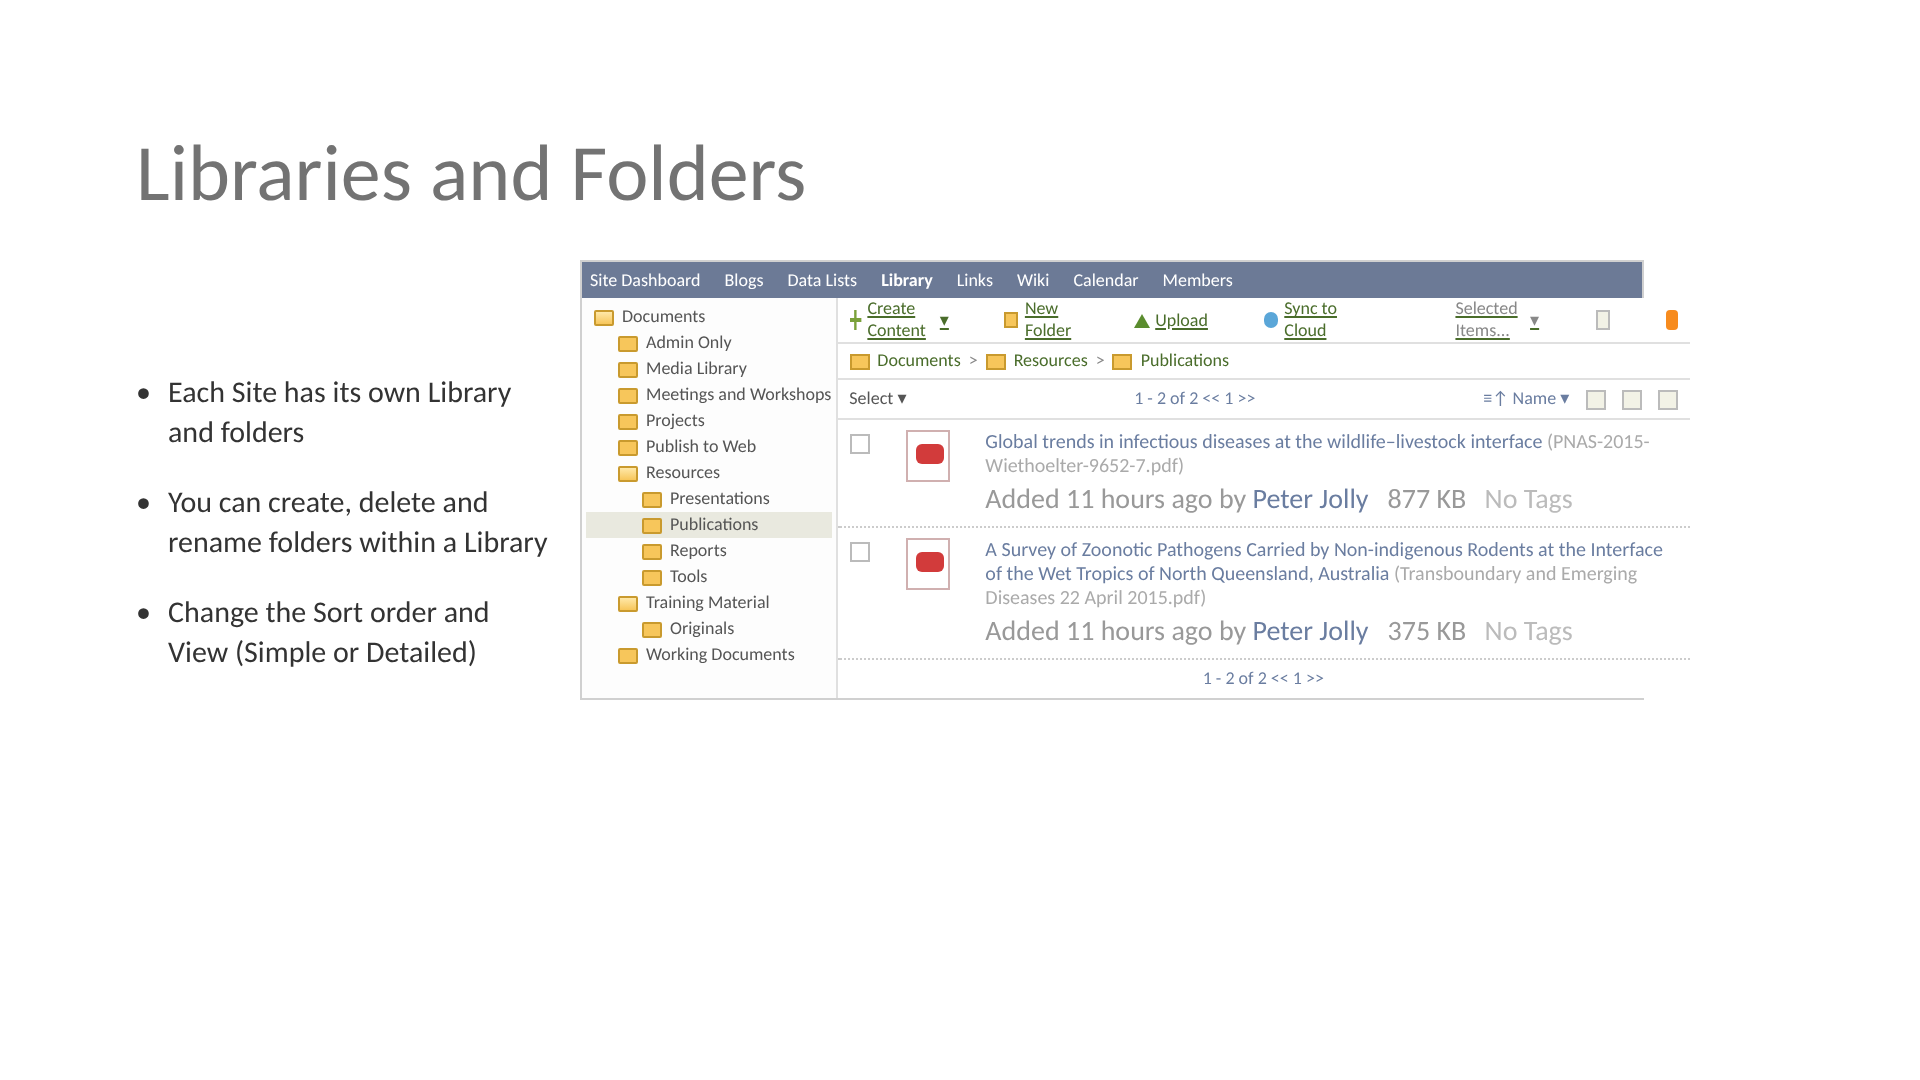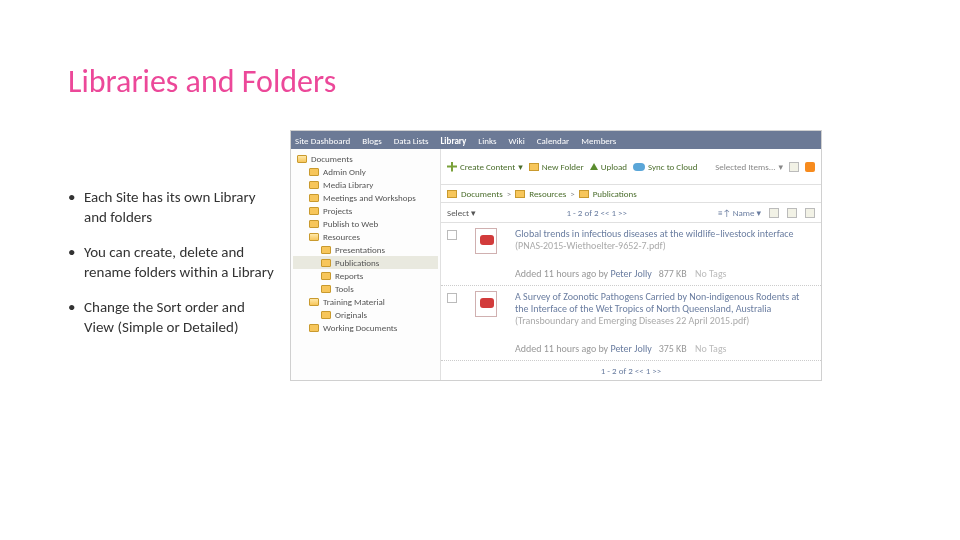--- a/index.html
+++ b/index.html
@@ -6,23 +6,23 @@
   body {
     width: 960px;
     height: 540px;
     background: #fff;
     font-family: Calibri, "Segoe UI", sans-serif;
     color: #333;
     position: relative;
     overflow: hidden;
   }
   .slide-title {
-    font-size: 32px;
+    font-size: 40px;
     font-weight: 300;
-    color: #ec4899;
+    color: #737373;
     position: absolute;
     top: 62px;
     left: 68px;
   }
   .bullets {
     position: absolute;
     top: 140px;
     left: 68px;
     width: 210px;
     font-size: 15px;
@@ -85,24 +85,25 @@
     margin-right: 4px;
     border-radius: 1px;
   }
   .fld-icon.open {
     background: linear-gradient(#ffe8a8,#f7c65b);
   }
   .doccol { flex: 1; background:#fff; }
   .toolbar {
     display: flex;
     align-items: center;
-    gap: 6px;
+    gap: 28px;
     border-bottom: 1px solid #e0e0e0;
-    padding: 12px 6px;
+    padding: 0 6px;
     color:#4a6d2b;
+    text-decoration:underline;
   }
   .toolbar .btn { display:flex; align-items:center; gap:3px; }
   .toolbar .spacer { flex:1; }
   .ic { width:10px; height:10px; display:inline-block; }
   .ic-plus { background:#7aa13a; clip-path: polygon(40% 0,60% 0,60% 40%,100% 40%,100% 60%,60% 60%,60% 100%,40% 100%,40% 60%,0 60%,0 40%,40% 40%); }
   .ic-folder { background:#f7c65b; border:1px solid #c99a2e; height:8px; }
   .ic-up { width:0;height:0;border-left:4px solid transparent;border-right:4px solid transparent;border-bottom:7px solid #5a8c2e; }
   .ic-cloud { width:12px;height:8px;background:#5aa6d8;border-radius:4px; }
   .ic-rss { background:#f78b1e; border-radius:2px; }
   .crumbs {
@@ -129,21 +130,21 @@
     background:#fff; border:1px solid #d0b0b0;
     position:relative;
   }
   .pdf-icon::after {
     content:"";
     position:absolute; top:6px; left:4px;
     width:14px; height:10px;
     background:#d23b3b; border-radius:3px;
   }
   .doctitle { color:#6a7da0; font-size:10px; line-height:1.2; }
-  .docmeta { font-size:10px; color:#999; margin-top:15px; }
+  .docmeta { font-size:14px; color:#999; margin-top:2px; }
   .paren { color:#aaa; }
   .notags { color:#bbb; margin-left:6px; }
   .uname { color:#6a7da0; }
   .pager2 { text-align:center; padding:4px; color:#6a7da0; font-size:9px; }
 </style>
 </head>
 <body>
 
 <h1 class="slide-title">Libraries and Folders</h1>
 

